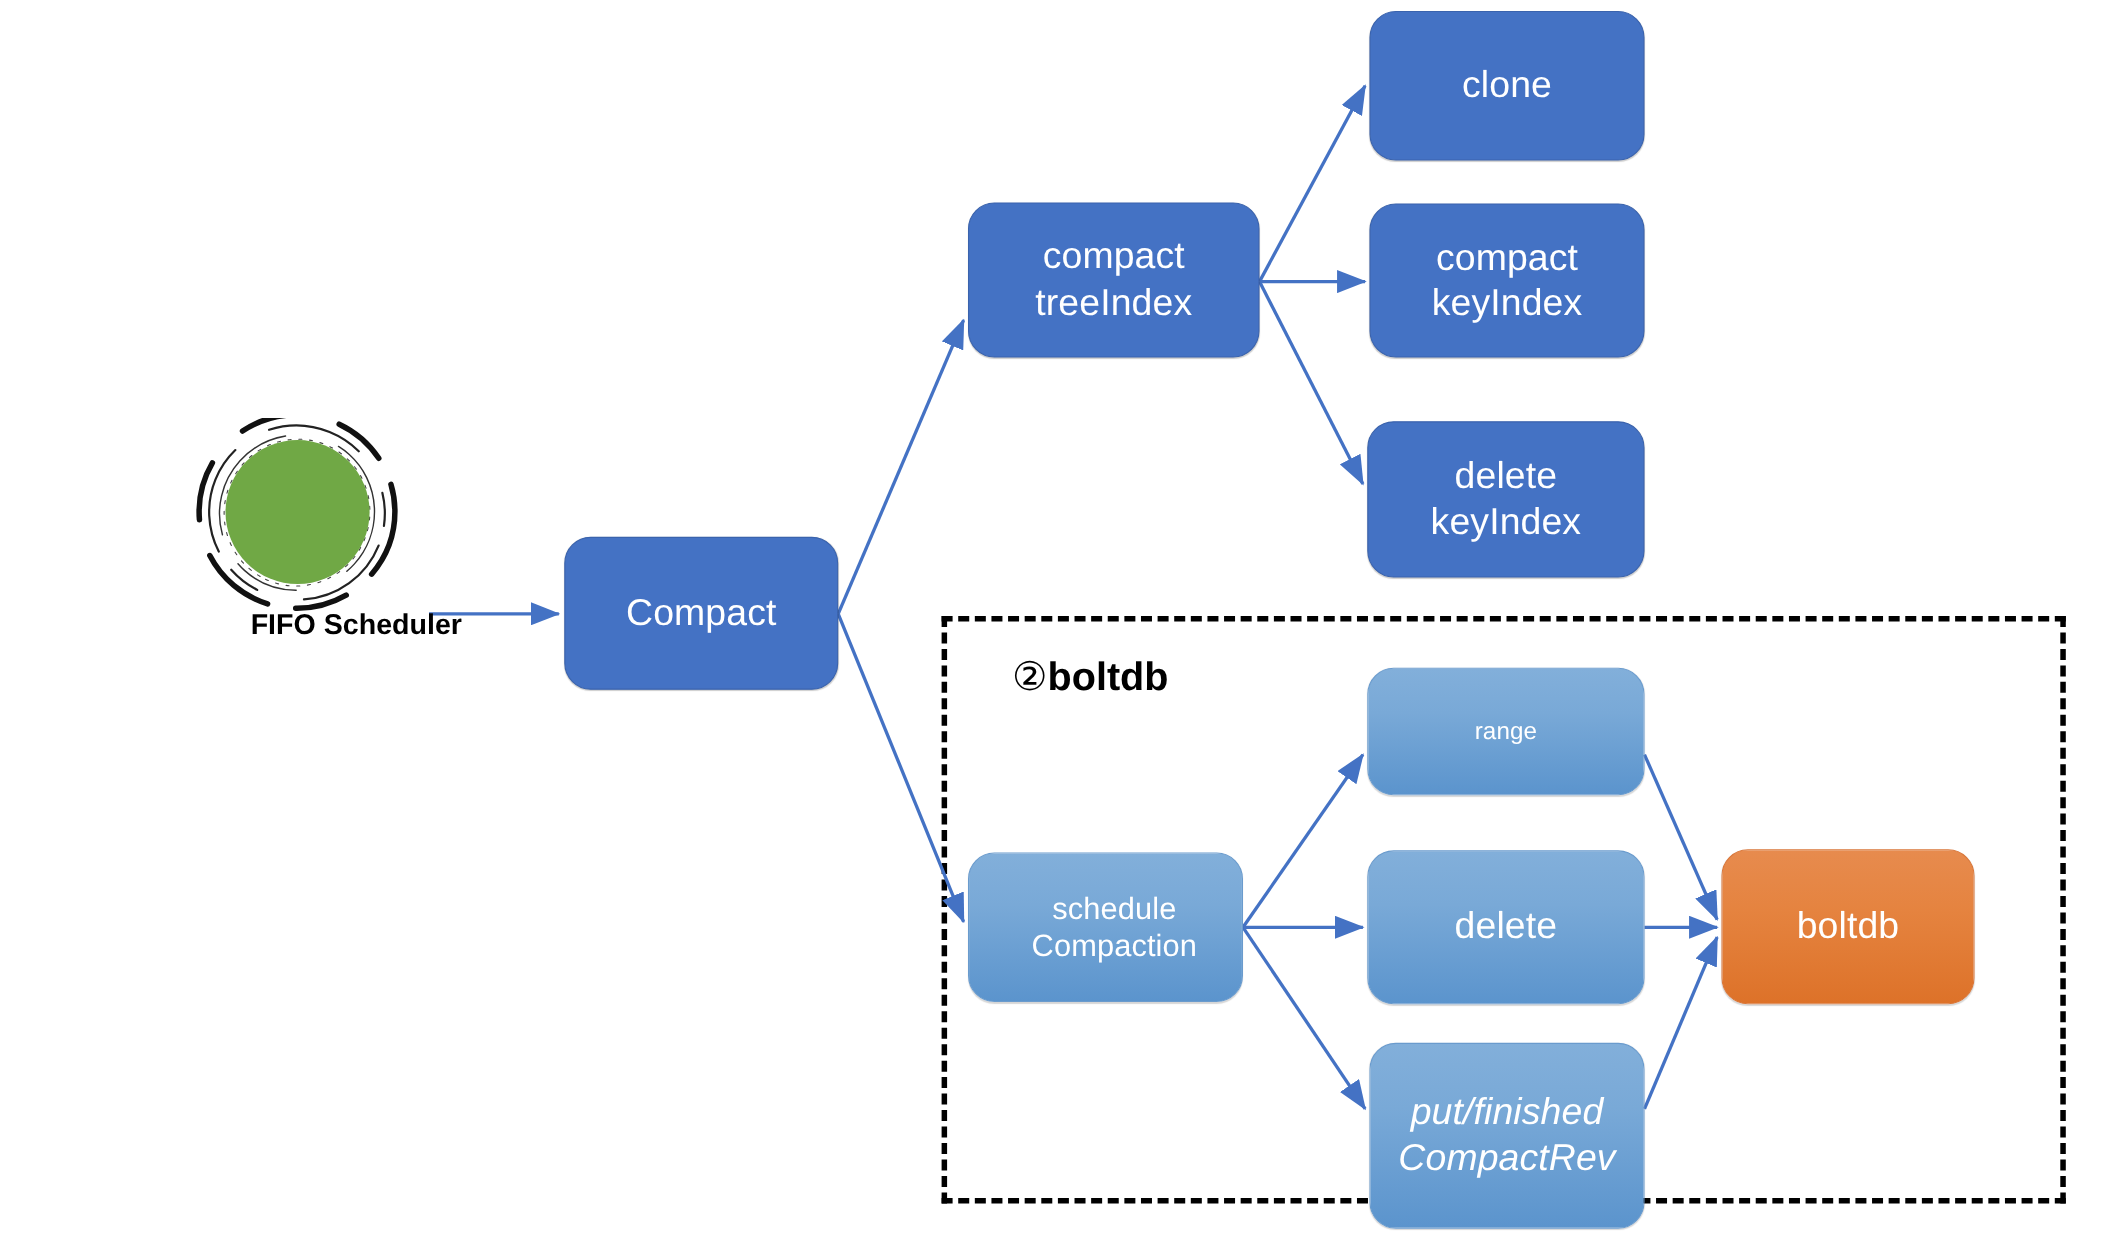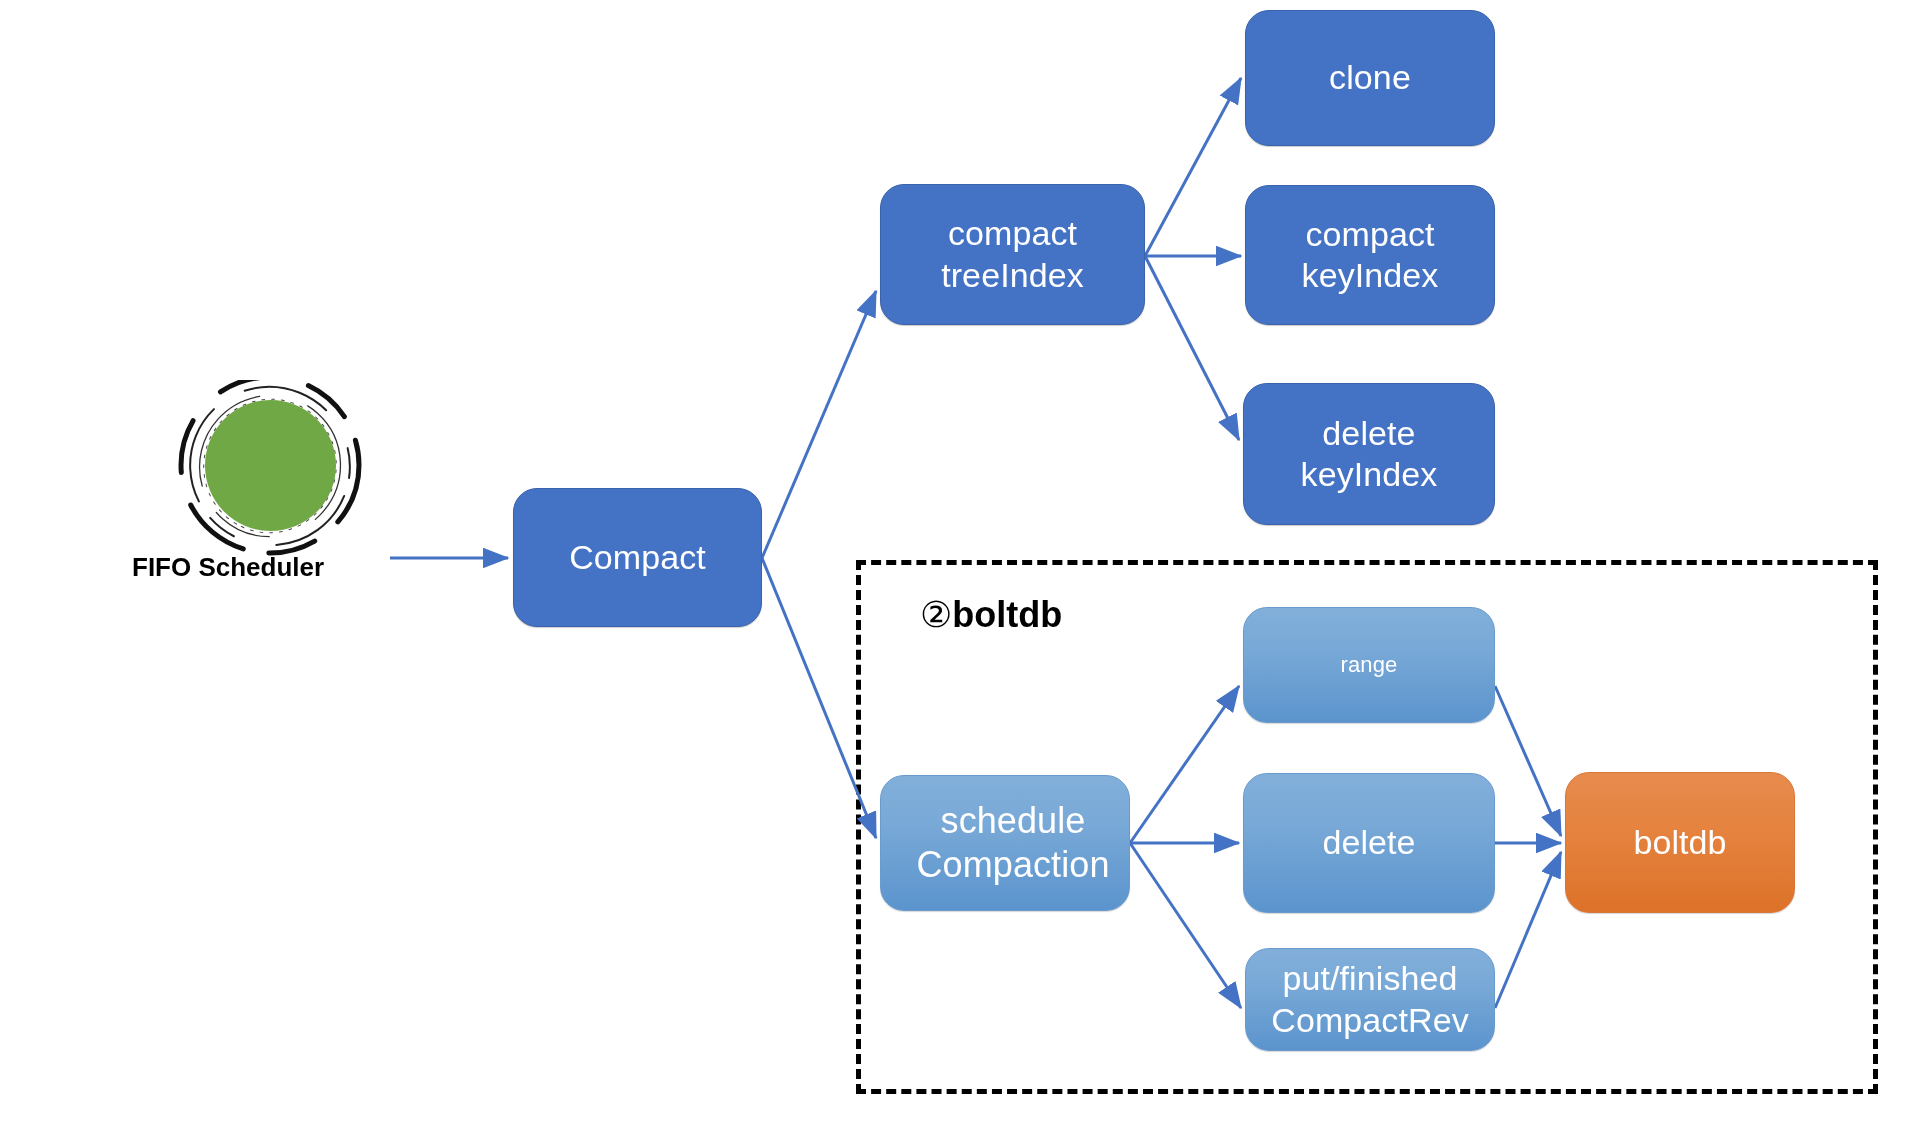--- a/index.html
+++ b/index.html
@@ -56,24 +56,24 @@
     border: 1px solid #d9773a;
     box-shadow: 0 1px 1px rgba(0,0,0,0.16);
   }
 
   
   #node-compact        { left:513px; top:488px;  width:249px; height:139px; font-size:34px; }
   #node-compact-tree   { left:880px; top:184px;  width:265px; height:141px; font-size:34px; }
   #node-clone          { left:1245px; top:10px;  width:250px; height:136px; font-size:34px; }
   #node-compact-key    { left:1245px; top:185px; width:250px; height:140px; font-size:34px; }
   #node-delete-key     { left:1243px; top:383px; width:252px; height:142px; font-size:34px; }
-  #node-schedule       { left:880px; top:775px;  width:250px; height:136px; font-size:36px;padding-left:16px; }
+  #node-schedule       { left:880px; top:775px;  width:250px; height:136px; font-size:28px;padding-left:16px; }
   #node-range          { left:1243px; top:607px; width:252px; height:116px; font-size:22px; }
   #node-delete         { left:1243px; top:773px; width:252px; height:140px; font-size:34px; }
-  #node-putfinished    { left:1245px; top:948px; width:250px; height:103px; font-size:34px; }
+  #node-putfinished    { left:1245px; top:948px; width:250px; height:169px; font-size:34px;font-style:italic; }
   #node-boltdb         { left:1565px; top:772px; width:230px; height:141px; font-size:34px; }
 
   
   #group-boltdb {
     position: absolute;
     left: 856px;
     top: 560px;
     width: 1022px;
     height: 534px;
     border: 5px dashed #000000;
@@ -115,24 +115,24 @@
   }
   #fifo-ring {
     position: absolute;
     left: 0;
     top: 0;
     width: 300px;
     height: 180px;
   }
   #fifo-label {
     position: absolute;
-    left: 12px;
+    left: 0;
     top: 172px;
     width: 300px;
-    text-align: left;
+    text-align: right;
     font-size: 26px;
     font-weight: 600;
     color: #000000;
   }
 </style>
 </head>
 <body>
 
 <div id="canvas">
 

